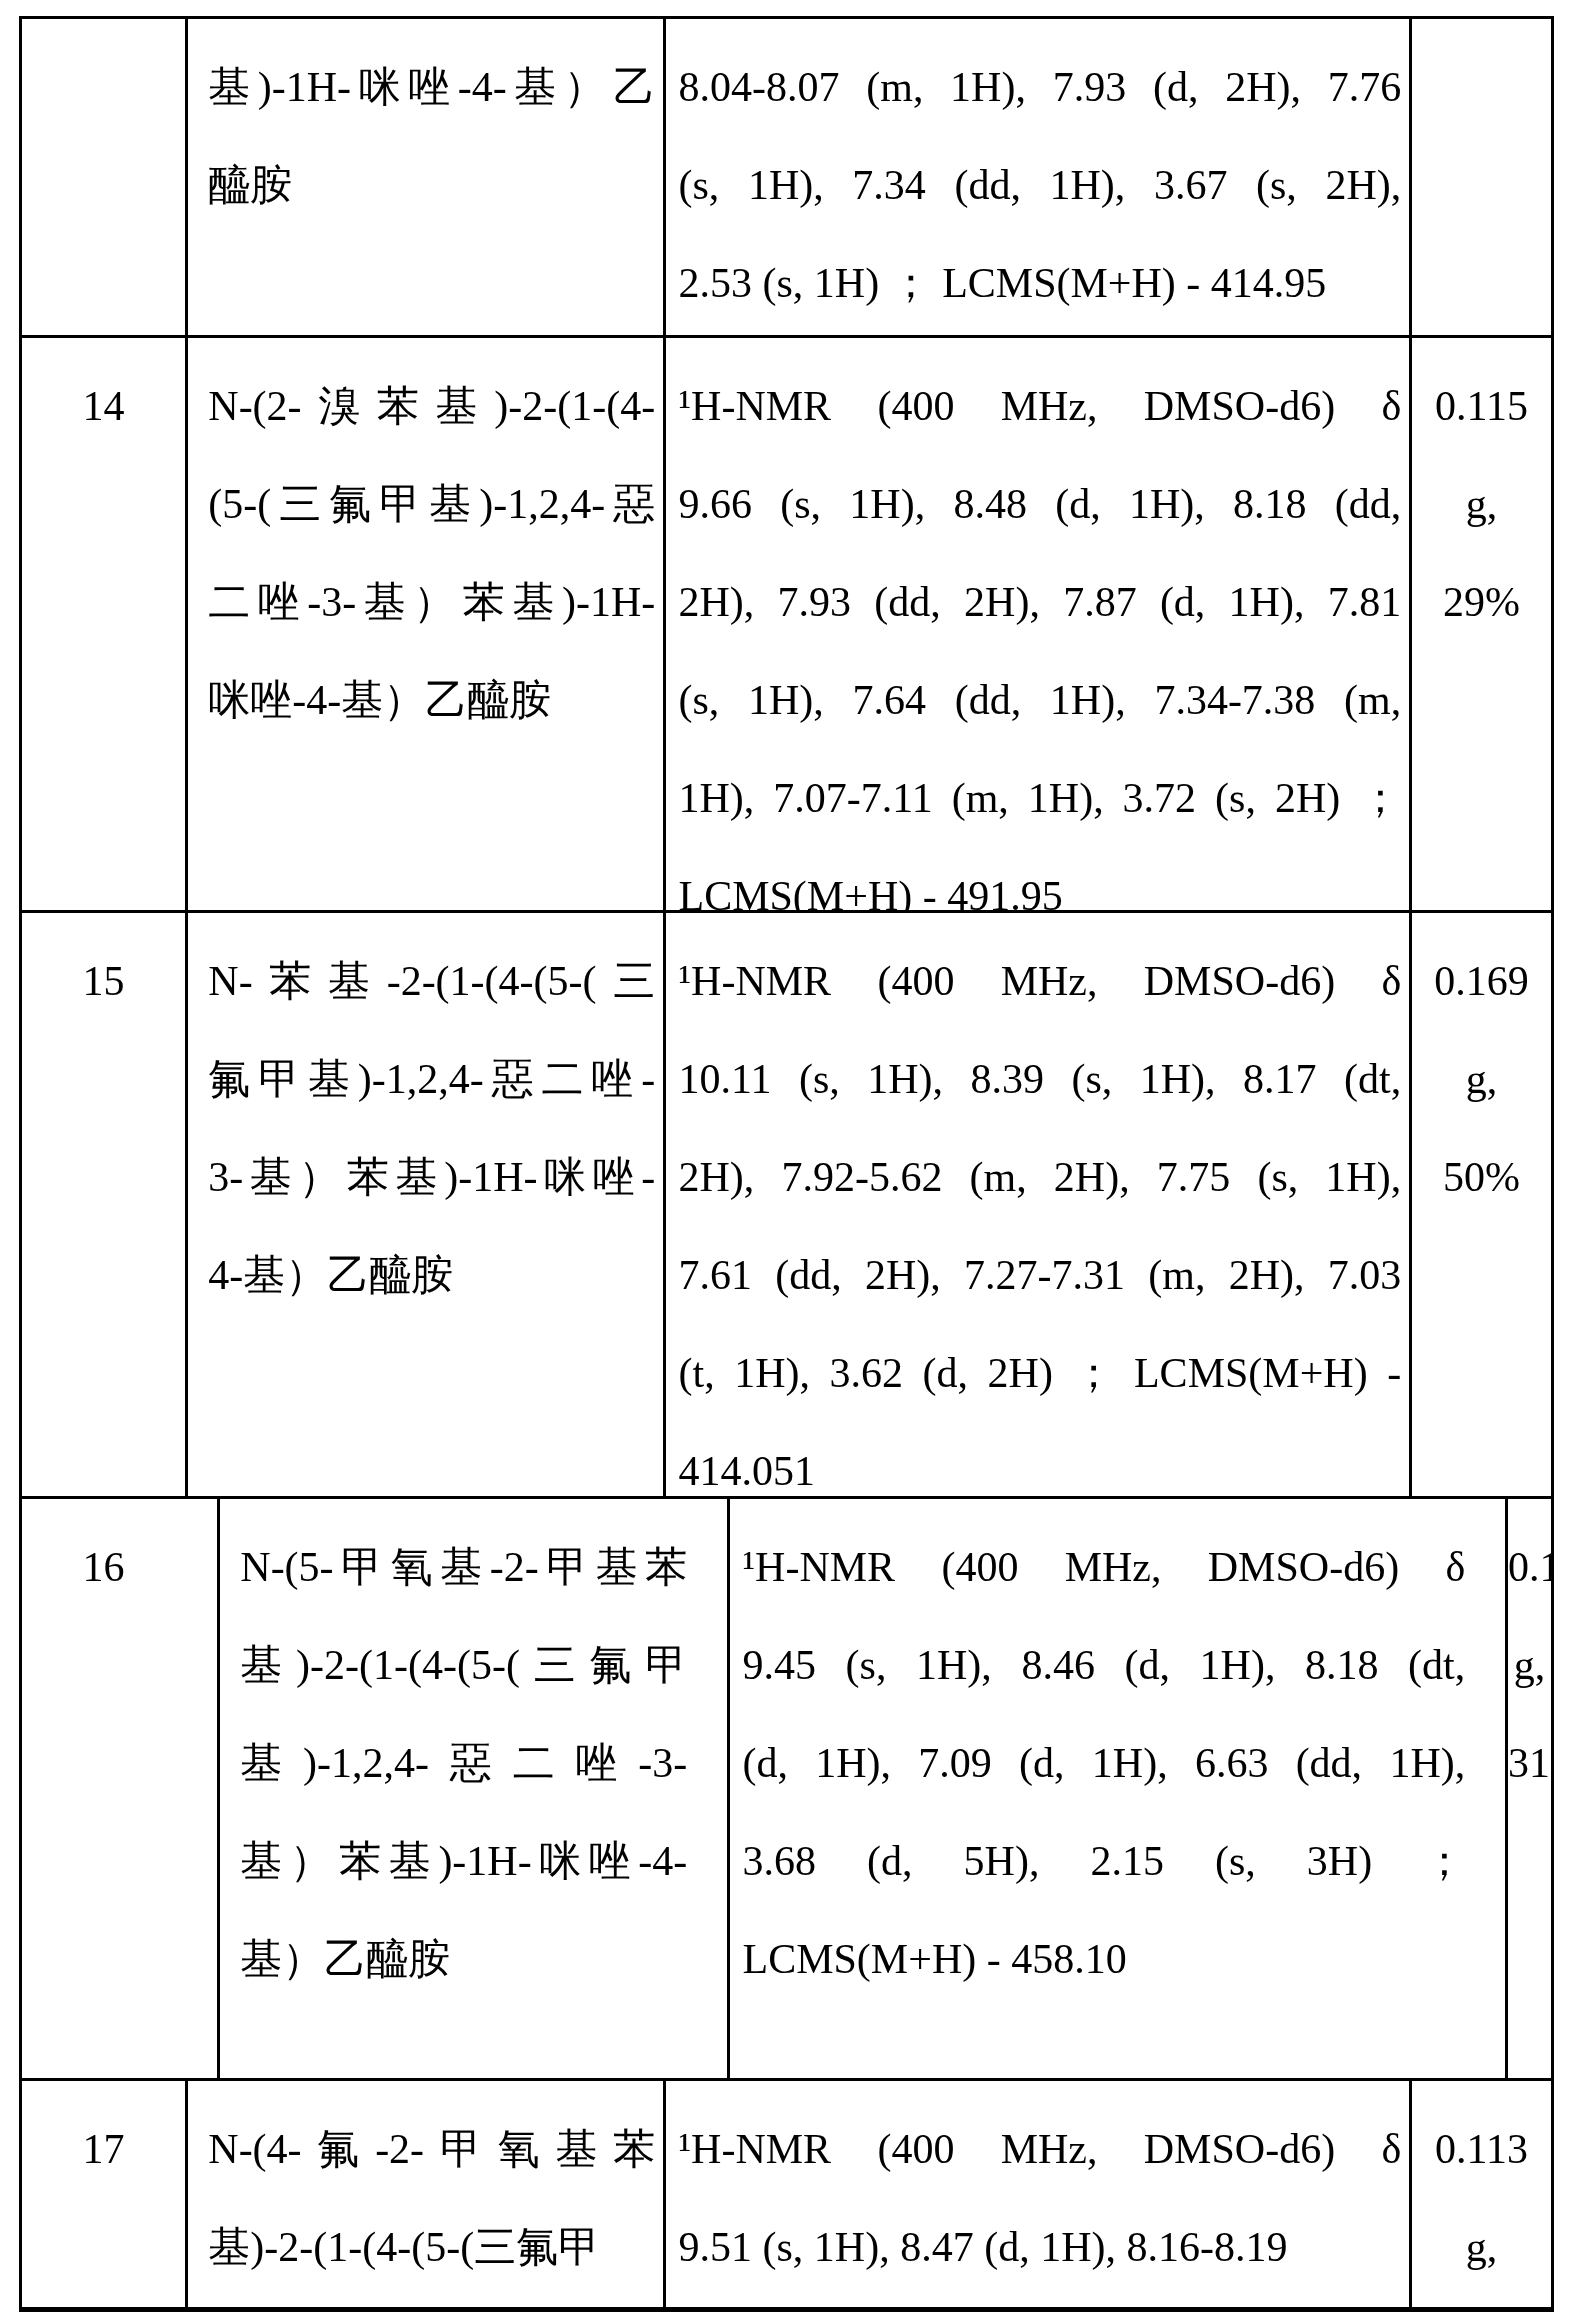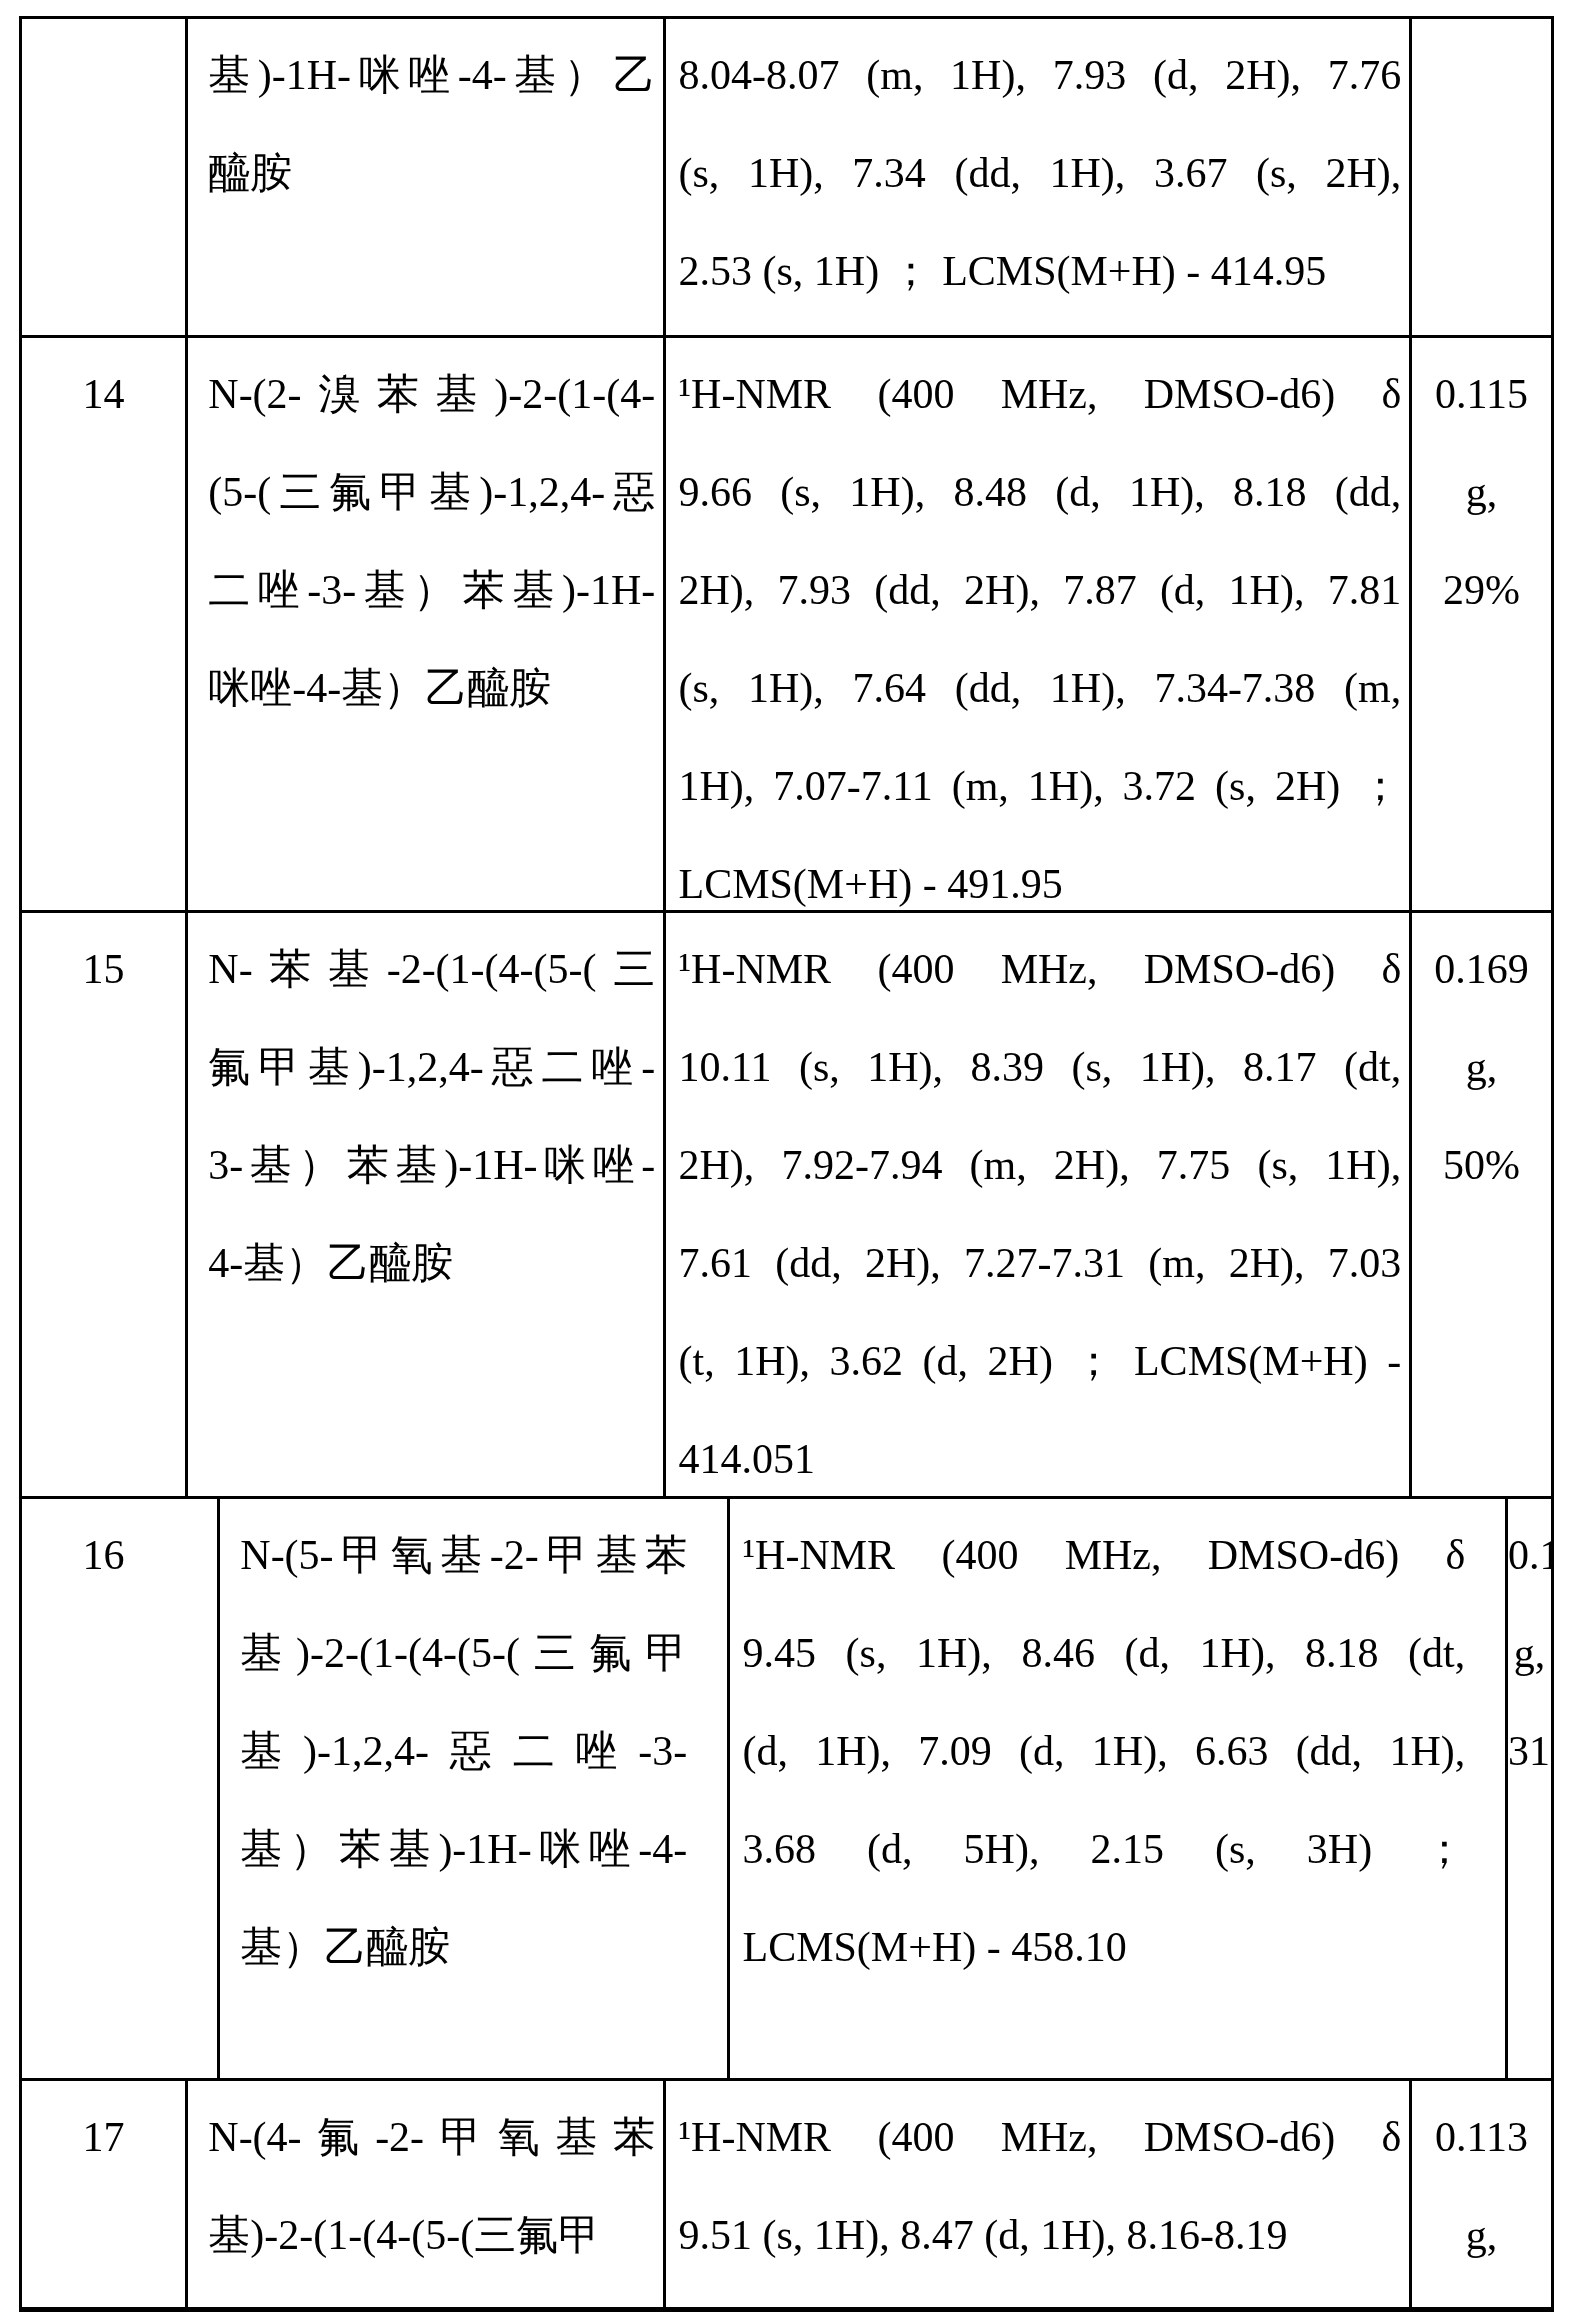--- a/index.html
+++ b/index.html
@@ -34,21 +34,21 @@
   .row:first-child { border-top: none; }
   .r0 { height: 316px; }
   .r1 { height: 575px; }
   .r2 { height: 586px; }
   .r3 { height: 582px; gap: 32px; }
   .r4 { height: 229px; }
   .cell {
     box-sizing: border-box;
     border-left: 3.9px solid #000;
     overflow: hidden;
-    padding-top: 7px;
+    padding-top: 19px;
   }
   .cell:first-child { border-left: none; }
   .col-no    { width: 163px;  }
   .col-name  { width: 478px;  padding-left: 20.3px; padding-right: 7.8px; }
   .col-nmr   { width: 746px;  padding-left: 12.5px; padding-right: 7.8px; }
   .col-yield { flex: 1; }
   .line {
     height: 98px;
     line-height: 98px;
     font-size: 42px;
@@ -110,21 +110,21 @@
         </div>
         <div class="cell col-name">
           <div class="line">N-苯基-2-(1-(4-(5-(三</div>
           <div class="line">氟甲基)-1,2,4-惡二唑-</div>
           <div class="line">3-基）苯基)-1H-咪唑-</div>
           <div class="line">4-基）乙醯胺</div>
         </div>
         <div class="cell col-nmr">
           <div class="line">¹H-NMR (400 MHz, DMSO-d6) δ</div>
           <div class="line">10.11 (s, 1H), 8.39 (s, 1H), 8.17 (dt,</div>
-          <div class="line">2H), 7.92-7.94 (m, 2H), 7.75 (s, 1H),</div>
+          <div class="line">2H), 7.92-5.62 (m, 2H), 7.75 (s, 1H),</div>
           <div class="line">7.61 (dd, 2H), 7.27-7.31 (m, 2H), 7.03</div>
           <div class="line">(t, 1H), 3.62 (d, 2H) ； LCMS(M+H) -</div>
           <div class="line">414.051</div>
         </div>
         <div class="cell col-yield">
           <div class="line">0.169</div>
           <div class="line">g,</div>
           <div class="line">50%</div>
         </div>
       </div>

